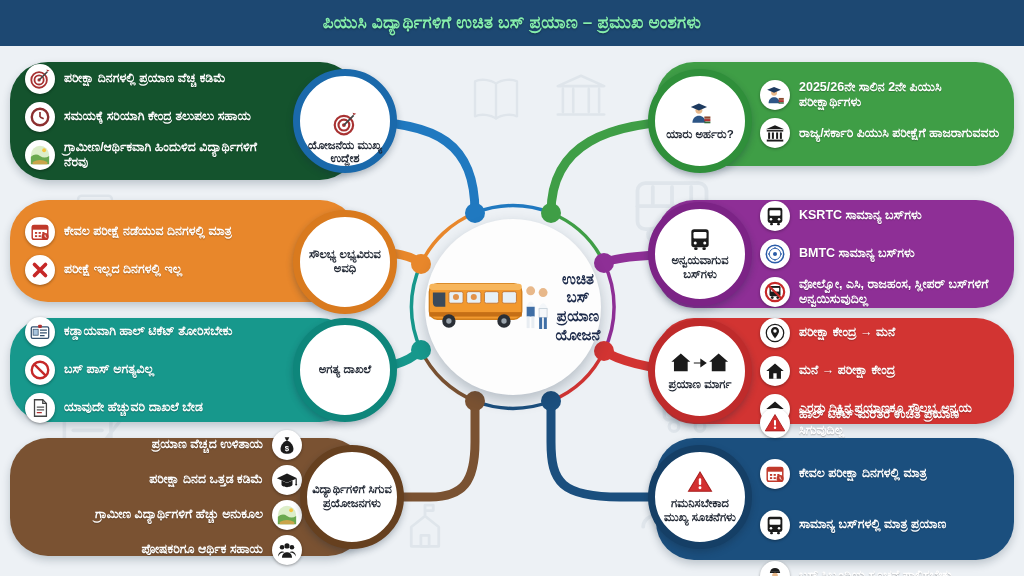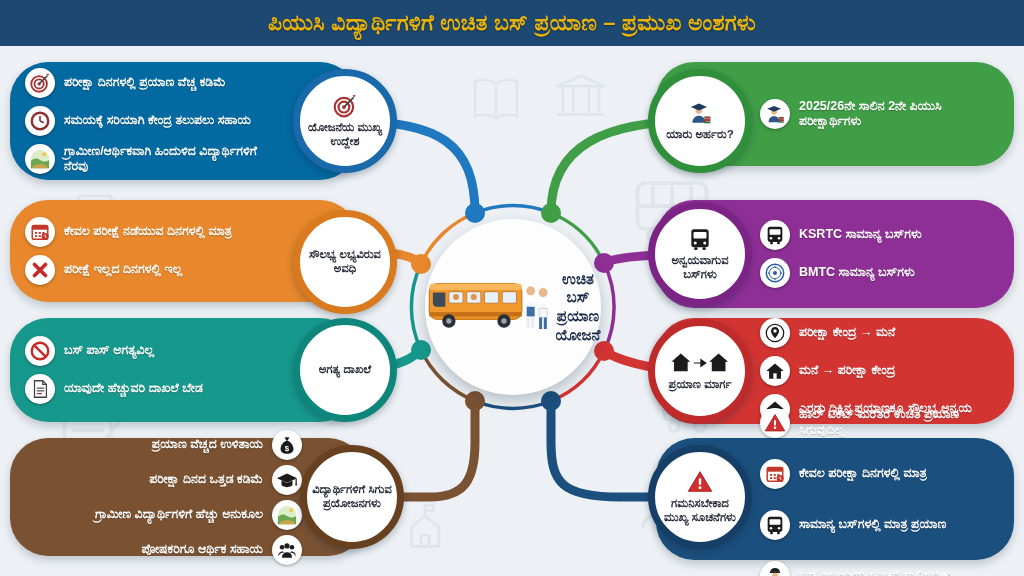--- a/index.html
+++ b/index.html
@@ -1,20 +1,20 @@
 <!DOCTYPE html>
 <html><head>
 <meta charset="utf-8">
 <style>
   html,body{margin:0;padding:0;background:#dfe5ea;}
   .stage{position:relative;width:1024px;height:576px;background:#edf1f5;overflow:hidden;
          font-family:"Liberation Sans","DejaVu Sans",sans-serif;}
   .titlebar{position:absolute;left:0;top:0;width:1024px;height:46px;background:#1d4872;z-index:4;
             display:flex;align-items:center;justify-content:center;}
-  .titlebar .t{color:#eab308;font-size:22px;font-weight:bold;letter-spacing:.2px;text-shadow:0 1px 2px rgba(0,0,0,.35);}
+  .titlebar .t{color:#86efac;font-size:17px;font-weight:bold;letter-spacing:.2px;text-shadow:0 1px 2px rgba(0,0,0,.35);}
   
   .wm{position:absolute;z-index:0;opacity:.12;}
   .wm svg{stroke:#7e97a6;fill:none;stroke-width:2;stroke-linecap:round;stroke-linejoin:round;}
   
   #connector-svg{position:absolute;left:0;top:0;z-index:1;}
   
   .branch .box{position:absolute;z-index:2;border-radius:38px;box-shadow:0 4px 8px rgba(20,40,60,.22);
                display:flex;flex-direction:column;justify-content:center;gap:7px;box-sizing:border-box;}
   .branch.left .box{padding:10px 78px 10px 15px;}
   .branch.right .box{padding:10px 14px 10px 104px;}
@@ -119,21 +119,21 @@
       <circle cx="421" cy="264" r="10" fill="#e8872b"></circle>
       <circle cx="421" cy="350" r="10" fill="#17988c"></circle>
       <circle cx="475" cy="401" r="10" fill="#7a5232"></circle>
       <circle cx="551" cy="213" r="10" fill="#3f9e46"></circle>
       <circle cx="604" cy="263" r="10" fill="#8e2f96"></circle>
       <circle cx="604" cy="351" r="10" fill="#d23432"></circle>
       <circle cx="551" cy="401" r="10" fill="#1b4f7e"></circle>
     </svg>
 
   <div class="branch left">
-    <div class="box" style="left: 10px; top: 62px; width: 348px; height: 118px; background: #0369a1;">
+    <div class="box" style="left: 10px; top: 62px; width: 348px; height: 118px; background: #14532d; justify-content: flex-end;">
       <div class="items" style="display: flex; flex-direction: column; gap: 8px;">
           <div class="item">
             <span class="chip">
               <svg viewBox="0 0 24 24">
                 <circle cx="11" cy="13" r="8.5" fill="#fff" stroke="#a83232" stroke-width="2"></circle>
                 <circle cx="11" cy="13" r="5" fill="#fff" stroke="#a83232" stroke-width="2"></circle>
                 <circle cx="11" cy="13" r="1.8" fill="#a83232"></circle>
                 <line x1="11" y1="13" x2="20" y2="4" stroke="#444" stroke-width="1.6"></line>
                 <path d="M20 4 l-1 -2.4 l3.4 1 z" fill="#a83232"></path>
               </svg>
@@ -156,21 +156,21 @@
                 <circle cx="12" cy="12" r="10" fill="#dceec9"></circle>
                 <circle cx="16.5" cy="6.8" r="2.1" fill="#f4c542"></circle>
                 <path d="M2 14 Q7 9.5 12 13 T22 13 V22 H2 Z" fill="#6aa84f"></path>
                 <path d="M4 19.5 Q12 15.5 20 19.5 V22 H4 Z" fill="#c9a44a"></path>
               </svg>
             </span>
             <span class="txt">ಗ್ರಾಮೀಣ/ಆರ್ಥಿಕವಾಗಿ ಹಿಂದುಳಿದ ವಿದ್ಯಾರ್ಥಿಗಳಿಗೆ ನೆರವು</span>
           </div>
         </div>
     </div>
-    <div class="node" style="left: 293px; top: 69px; border-color: rgb(26, 105, 171);">
+    <div class="node" style="left: 293px; top: 69px; border-color: rgb(26, 105, 171); justify-content: flex-end;">
       <span class="node-icon">
           <svg viewBox="0 0 24 24">
             <circle cx="11" cy="13" r="8.5" fill="#fff" stroke="#a83232" stroke-width="2"></circle>
             <circle cx="11" cy="13" r="5" fill="#fff" stroke="#a83232" stroke-width="2"></circle>
             <circle cx="11" cy="13" r="1.8" fill="#a83232"></circle>
             <line x1="11" y1="13" x2="20" y2="4" stroke="#444" stroke-width="1.6"></line>
             <path d="M20 4 l-1 -2.4 l3.4 1 z" fill="#a83232"></path>
           </svg>
         </span>
       <span class="node-label">ಯೋಜನೆಯ ಮುಖ್ಯ ಉದ್ದೇಶ</span>
@@ -214,20 +214,33 @@
       <span class="node-label">ಸೌಲಭ್ಯ ಲಭ್ಯವಿರುವ ಅವಧಿ</span>
     </div>
   </div>
 
   <div class="branch left">
     <div class="box" style="left: 10px; top: 318px; width: 348px; height: 104px; background: rgb(23, 152, 140);">
       <div class="items" style="display: flex; flex-direction: column; gap: 8px;">
           <div class="item">
             <span class="chip">
               <svg viewBox="0 0 24 24">
+                <rect x="2.5" y="6.5" width="19" height="12.5" rx="1.5" fill="#fff" stroke="#35506e" stroke-width="1.4"></rect>
+                <rect x="4.5" y="9" width="5.5" height="6.5" fill="#a9c4dd" stroke="#35506e" stroke-width=".8"></rect>
+                <line x1="12" y1="10" x2="19.5" y2="10" stroke="#35506e" stroke-width="1.2"></line>
+                <line x1="12" y1="13" x2="19.5" y2="13" stroke="#35506e" stroke-width="1.2"></line>
+                <line x1="12" y1="16" x2="17" y2="16" stroke="#35506e" stroke-width="1.2"></line>
+                <rect x="10" y="4" width="4" height="3.5" rx="1" fill="#b03030"></rect>
+              </svg>
+            </span>
+            <span class="txt">ಕಡ್ಡಾಯವಾಗಿ ಹಾಲ್ ಟಿಕೆಟ್ ತೋರಿಸಬೇಕು</span>
+          </div>
+          <div class="item">
+            <span class="chip">
+              <svg viewBox="0 0 24 24">
                 <circle cx="12" cy="12" r="9" fill="#fff" stroke="#c62828" stroke-width="2.6"></circle>
                 <line x1="5.8" y1="5.8" x2="18.2" y2="18.2" stroke="#c62828" stroke-width="2.6"></line>
               </svg>
             </span>
             <span class="txt">ಬಸ್ ಪಾಸ್ ಅಗತ್ಯವಿಲ್ಲ</span>
           </div>
           <div class="item">
             <span class="chip">
               <svg viewBox="0 0 24 24">
                 <path d="M6 3 H15 L19 7 V21 H6 Z" fill="#fff" stroke="#444" stroke-width="1.4"></path>
@@ -311,20 +324,34 @@
               <svg viewBox="0 0 24 24">
                 <circle cx="11" cy="9.5" r="3.2" fill="#e8b88a"></circle>
                 <polygon points="11,3.2 18.5,6.4 11,9.6 3.5,6.4" fill="#1d3a5f"></polygon>
                 <path d="M5 21 C5 16.5 8 14.5 11 14.5 C14 14.5 17 16.5 17 21 Z" fill="#2d5586"></path>
                 <rect x="16" y="15.2" width="5.6" height="2.1" fill="#8c4a2f"></rect>
                 <rect x="16" y="17.6" width="5.6" height="2.1" fill="#b03030"></rect>
                 <rect x="16" y="19.9" width="5.6" height="1.6" fill="#2f6b3a"></rect>
               </svg>
             </span>
             <span class="txt">2025/26ನೇ ಸಾಲಿನ 2ನೇ ಪಿಯುಸಿ ಪರೀಕ್ಷಾರ್ಥಿಗಳು</span>
+          </div>
+          <div class="item">
+            <span class="chip">
+              <svg viewBox="0 0 24 24" fill="#1b1b1b">
+                <polygon points="12,3.5 22,8 2,8"></polygon>
+                <rect x="3" y="8.8" width="18" height="1.6"></rect>
+                <rect x="4.5" y="11.4" width="2.2" height="7"></rect>
+                <rect x="8.6" y="11.4" width="2.2" height="7"></rect>
+                <rect x="13.2" y="11.4" width="2.2" height="7"></rect>
+                <rect x="17.3" y="11.4" width="2.2" height="7"></rect>
+                <rect x="3" y="19.2" width="18" height="2.1"></rect>
+              </svg>
+            </span>
+            <span class="txt">ರಾಜ್ಯ/ಸರ್ಕಾರಿ ಪಿಯುಸಿ ಪರೀಕ್ಷೆಗೆ ಹಾಜರಾಗುವವರು</span>
           </div>
         </div>
     </div>
     <div class="node" style="left: 648px; top: 69px; border-color: rgb(47, 143, 58);">
       <span class="node-icon">
           <svg viewBox="0 0 24 24">
             <circle cx="11" cy="9.5" r="3.2" fill="#e8b88a"></circle>
             <polygon points="11,3.2 18.5,6.4 11,9.6 3.5,6.4" fill="#1d3a5f"></polygon>
             <path d="M5 21 C5 16.5 8 14.5 11 14.5 C14 14.5 17 16.5 17 21 Z" fill="#2d5586"></path>
             <rect x="16" y="15.2" width="5.6" height="2.1" fill="#8c4a2f"></rect>
@@ -358,20 +385,33 @@
                 <circle cx="12" cy="12" r="9.5" fill="#fff" stroke="#2a5ca8" stroke-width="1.6"></circle>
                 <circle cx="12" cy="12" r="6.2" fill="none" stroke="#2a5ca8" stroke-width="1"></circle>
                 <circle cx="12" cy="12" r="2.2" fill="#2a5ca8"></circle>
                 <circle cx="12" cy="4.9" r=".7" fill="#2a5ca8"></circle>
                 <circle cx="12" cy="19.1" r=".7" fill="#2a5ca8"></circle>
                 <circle cx="4.9" cy="12" r=".7" fill="#2a5ca8"></circle>
                 <circle cx="19.1" cy="12" r=".7" fill="#2a5ca8"></circle>
               </svg>
             </span>
             <span class="txt">BMTC ಸಾಮಾನ್ಯ ಬಸ್‌ಗಳು</span>
+          </div>
+          <div class="item">
+            <span class="chip">
+              <svg viewBox="0 0 24 24">
+                <rect x="6" y="5.5" width="12" height="11" rx="1.5" fill="#1b1b1b"></rect>
+                <rect x="7.5" y="7.5" width="9" height="4" fill="#fff"></rect>
+                <circle cx="9" cy="18" r="1.5" fill="#1b1b1b"></circle>
+                <circle cx="15" cy="18" r="1.5" fill="#1b1b1b"></circle>
+                <circle cx="12" cy="12" r="10" fill="none" stroke="#c62828" stroke-width="2.4"></circle>
+                <line x1="4.9" y1="4.9" x2="19.1" y2="19.1" stroke="#c62828" stroke-width="2.4"></line>
+              </svg>
+            </span>
+            <span class="txt">ವೋಲ್ವೋ, ಎಸಿ, ರಾಜಹಂಸ, ಸ್ಲೀಪರ್ ಬಸ್‌ಗಳಿಗೆ ಅನ್ವಯಿಸುವುದಿಲ್ಲ</span>
           </div>
         </div>
     </div>
     <div class="node" style="left: 648px; top: 202px; border-color: rgb(124, 35, 134);">
       <span class="node-icon">
           <svg viewBox="0 0 24 24">
             <rect x="4" y="3" width="16" height="16.5" rx="2.5" fill="#1b1b1b"></rect>
             <rect x="6" y="5.6" width="12" height="6" rx="1" fill="#fff"></rect>
             <circle cx="7.6" cy="15.6" r="1.4" fill="#fff"></circle>
             <circle cx="16.4" cy="15.6" r="1.4" fill="#fff"></circle>

